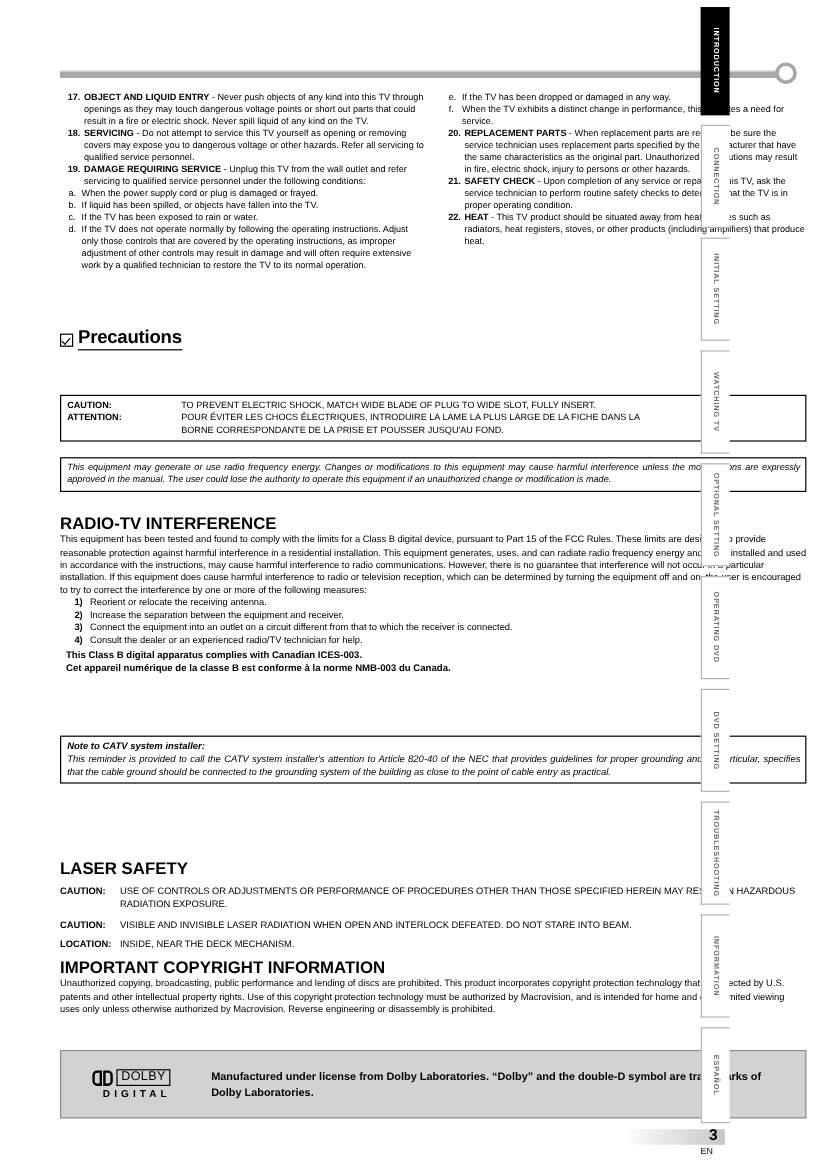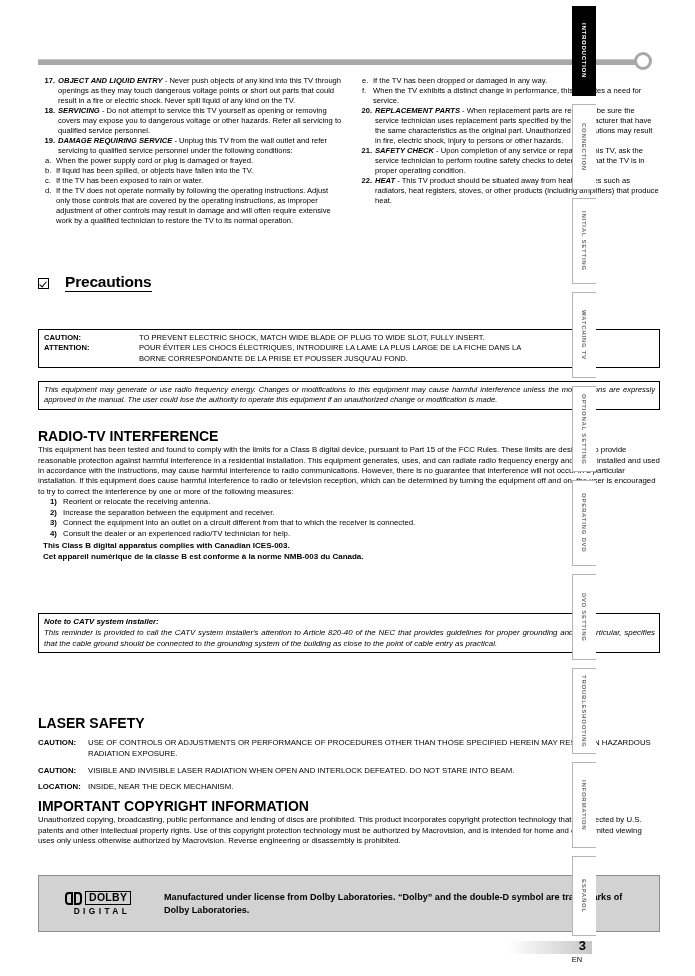--- a/index.html
+++ b/index.html
@@ -12,21 +12,21 @@
     height: 976px;
     position: relative;
     font-family: "Liberation Sans", sans-serif;
     color: #000000;
     overflow: hidden;
   }
 
   
   .page {
     position: absolute;
-    left: 0; top: 0;
+    left: 12px; top: 0;
     width: 596px; height: 976px;
   }
 
   
   .header-deco {
     position: absolute;
     left: 38px;
     top: 52px;
     width: 622px;
     height: 22px;
@@ -66,21 +66,21 @@
     margin-bottom: 0px;
   }
   .num-item > .num {
     font-weight: bold;
     width: 17px;
     text-align: right;
     padding-right: 3px;
     flex: 0 0 auto;
   }
   .num-item > .body { flex: 1 1 auto; }
-  .num-item b { font-weight: bold; font-style: italic; }
+  .num-item b { font-weight: bold; }
 
   .sub-list { margin-top: 0px; }
   .sub-item {
     display: flex;
     font-size: 7.6px;
     line-height: 1.32;
     padding-left: 7px;
   }
   .sub-item > .num {
     width: 11px;
@@ -88,21 +88,21 @@
   }
   .sub-item > .body { flex: 1 1 auto; }
 
   
   .precautions-head {
     position: absolute;
     left: 38px;
     top: 274px;
     display: flex;
     align-items: center;
-    gap: 16px;
+    gap: 4px;
   }
   .chk {
     width: 11px; height: 11px;
     border: 1.4px solid #000;
     position: relative;
     box-sizing: border-box;
   }
   .chk::after {
     content: "";
     position: absolute;
@@ -261,21 +261,21 @@
     display: block;
     width: 8px; height: 13px;
     border: 2px solid #000;
     box-sizing: border-box;
   }
   .dd-sym i:first-child { border-radius: 4px 0 0 4px; }
   .dd-sym i:last-child  { border-radius: 0 4px 4px 0; }
   .dolby-word {
     border: 1.6px solid #000;
     font-size: 10.5px;
-    font-weight: bold;
+    font-weight: normal;
     letter-spacing: 0.3px;
     padding: 0px 3px 1px 3px;
     line-height: 1.12;
   }
   .dolby-digital {
     font-size: 8.4px;
     font-weight: bold;
     letter-spacing: 3.4px;
     margin-top: 1px;
     text-align: center;

